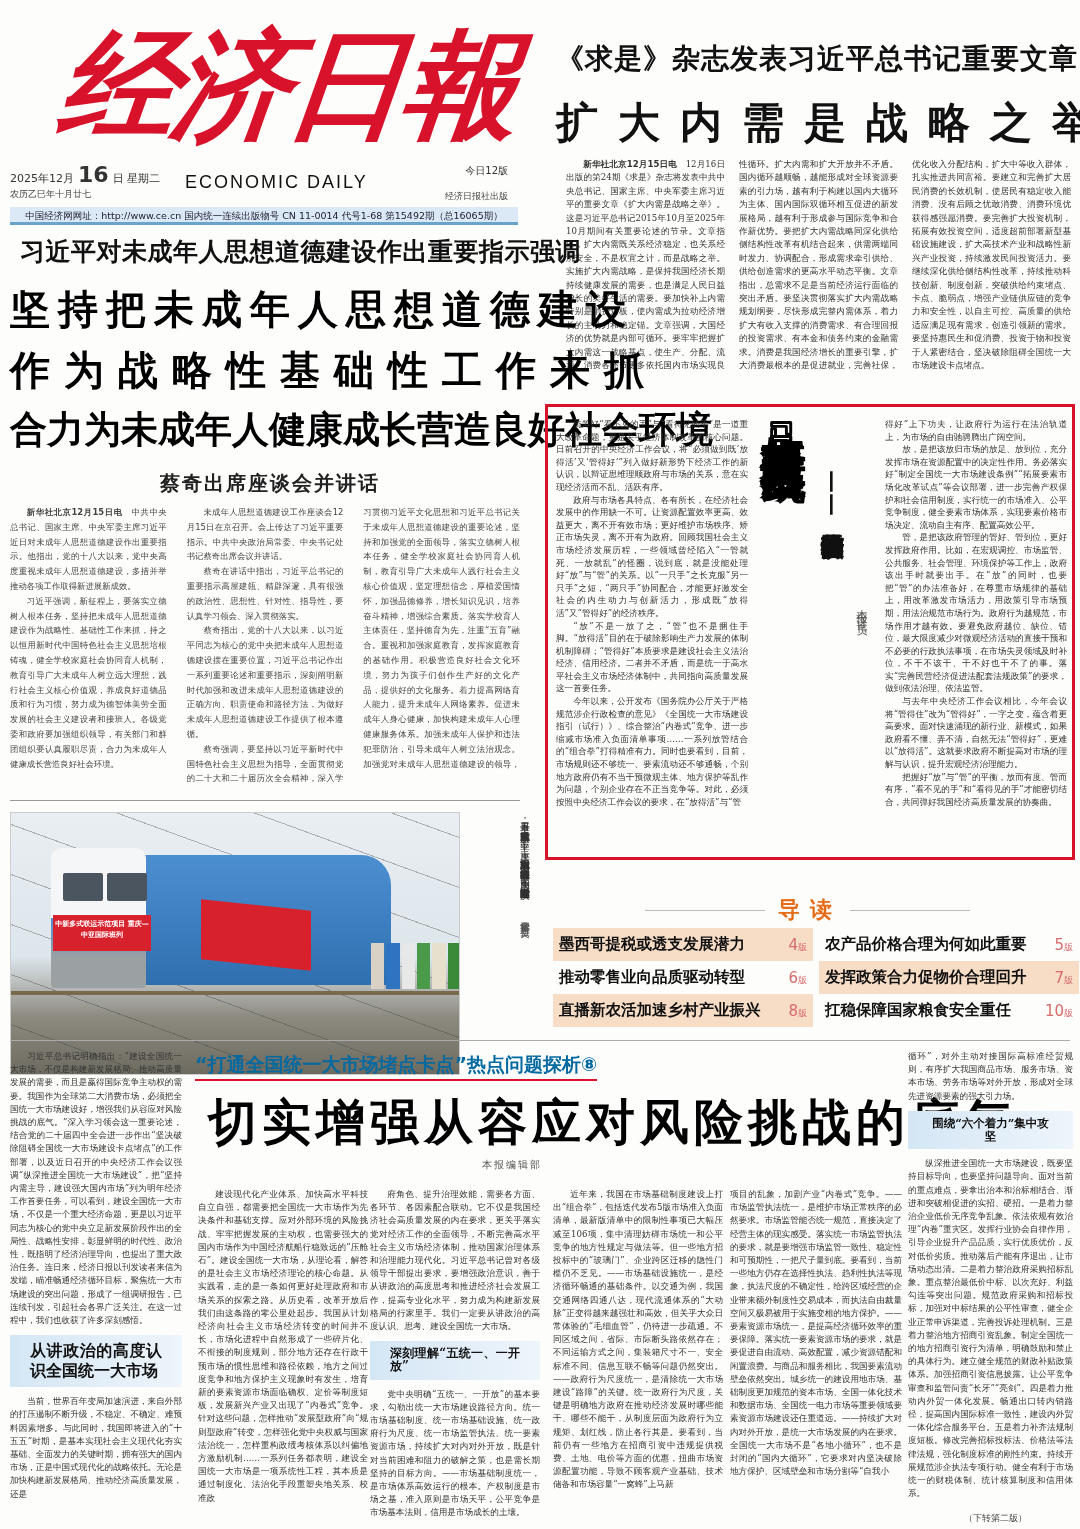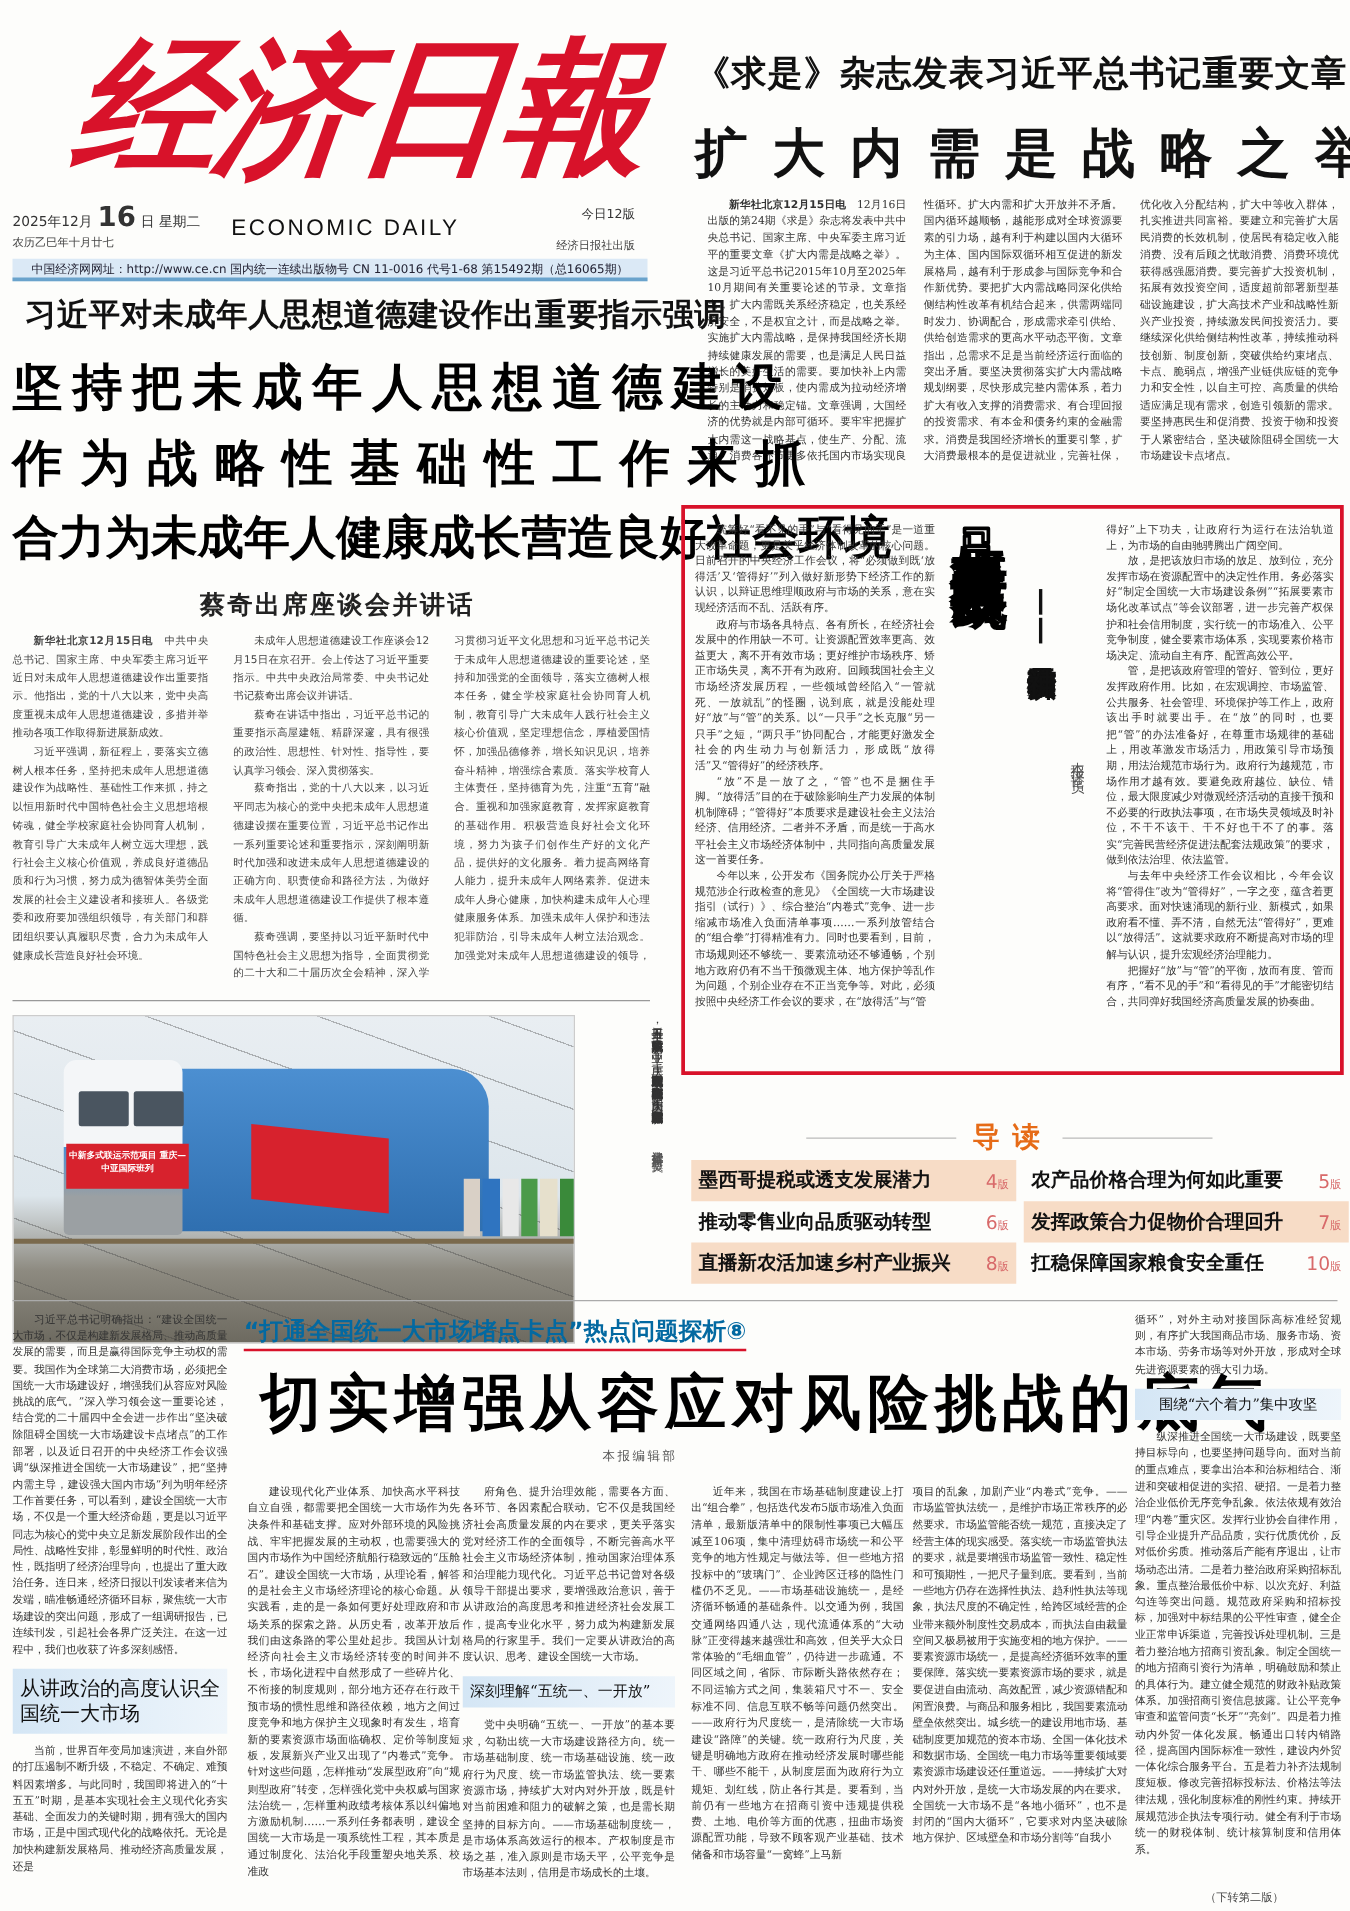--- a/index.html
+++ b/index.html
@@ -53,39 +53,39 @@
   .guide-grid { left: 553px; top: 928px; width: 520px; display: grid; grid-template-columns: 1fr 1fr; row-gap: 0; column-gap: 6px; }
   .guide-item { height: 33px; display: flex; justify-content: space-between; align-items: center; padding: 0 6px 0 6px; font-size: 15.5px; color: #111; font-weight: bold; white-space: nowrap; }
   .guide-item.shade { background: #f7dcc6; gap: 28px; }
   .guide-item .pg { font-size: 15px; color: #d86a6a; font-weight: normal; }
   .guide-item .pg small { font-size: 9px; }
 
   .feature-kicker { left: 195px; top: 1052px; font-size: 19px; font-weight: bold; color: #0369a1; white-space: nowrap; border-bottom: 2px solid #d8122a; padding-bottom: 1px; }
   .feature-h { left: 208px; top: 1090px; font-size: 49px; font-weight: 900; color: #000; letter-spacing: 5px; white-space: nowrap; }
   .feature-by { left: 482px; top: 1158px; font-size: 10px; color: #555; font-family: "DejaVu Serif", serif; letter-spacing: 2px; }
 
-  .subhead { background: linear-gradient(90deg, #d4e6f5, #eef5fb); padding: 6px 6px; font-weight: normal; color: #111; }
+  .subhead { background: linear-gradient(90deg, #d4e6f5, #eef5fb); padding: 6px 20px; font-weight: bold; color: #111; }
 </style>
 </head>
 <body>
 
 <div class="abs masthead-logo">
   <span>经</span>
   <span>济</span>
   <span>日</span>
   <span>報</span>
 </div>
 <div class="abs dateline">
   <span>2025年12月</span><span class="day">16</span><span>日  星期二</span>
 </div>
 <div class="abs lunar">农历乙巳年十月廿七</div>
 <div class="abs en-title">ECONOMIC DAILY</div>
 <div class="abs editions">今日12版</div>
 <div class="abs publisher">经济日报社出版</div>
-<div class="abs infobar">中国经济网网址：http://www.ce.cn   国内统一连续出版物号 CN 11-0016   代号1-68   第15492期（总16065期）</div>
+<div class="abs infobar">中国经济网网址：http://www.ce.cn   国内统一连续出版物号 CN 11-0014   代号1-68   第15492期（总16065期）</div>
 
 <div class="abs qiushi-line1">《求是》杂志发表习近平总书记重要文章</div>
 <div class="abs qiushi-line2">扩大内需是战略之举</div>
 <div class="abs col-text" style="left:566px; top:158px; width:505px; height:232px; column-count:3; column-gap:14px;">
   <p><b>新华社北京12月15日电</b>　<span>12月16日出版的第24期《求是》杂志将发表中共中央总书记、国家主席、中央军委主席习近平的重要文章《扩大内需是战略之举》。这是习近平总书记2015年10月至2025年10月期间有关重要论述的节录。文章指出，扩大内需既关系经济稳定，也关系经济安全，不是权宜之计，而是战略之举。实施扩大内需战略，是保持我国经济长期持续健康发展的需要，也是满足人民日益增长的美好生活的需要。要加快补上内需特别是消费短板，使内需成为拉动经济增长的主动力和稳定锚。文章强调，大国经济的优势就是内部可循环。要牢牢把握扩大内需这一战略基点，使生产、分配、流通、消费各环节更多依托国内市场实现良性循环。扩大内需和扩大开放并不矛盾。国内循环越顺畅，越能形成对全球资源要素的引力场，越有利于构建以国内大循环为主体、国内国际双循环相互促进的新发展格局，越有利于形成参与国际竞争和合作新优势。要把扩大内需战略同深化供给侧结构性改革有机结合起来，供需两端同时发力、协调配合，形成需求牵引供给、供给创造需求的更高水平动态平衡。文章指出，总需求不足是当前经济运行面临的突出矛盾。要坚决贯彻落实扩大内需战略规划纲要，尽快形成完整内需体系，着力扩大有收入支撑的消费需求、有合理回报的投资需求、有本金和债务约束的金融需求。消费是我国经济增长的重要引擎，扩大消费最根本的是促进就业，完善社保，优化收入分配结构，扩大中等收入群体，扎实推进共同富裕。要建立和完善扩大居民消费的长效机制，使居民有稳定收入能消费、没有后顾之忧敢消费、消费环境优获得感强愿消费。要完善扩大投资机制，拓展有效投资空间，适度超前部署新型基础设施建设，扩大高技术产业和战略性新兴产业投资，持续激发民间投资活力。要继续深化供给侧结构性改革，持续推动科技创新、制度创新，突破供给约束堵点、卡点、脆弱点，增强产业链供应链的竞争力和安全性，以自主可控、高质量的供给适应满足现有需求，创造引领新的需求。要坚持惠民生和促消费、投资于物和投资于人紧密结合，坚决破除阻碍全国统一大市场建设卡点堵点。</span></p>
 </div>
 
 <div class="abs main-sub">习近平对未成年人思想道德建设作出重要指示强调</div>
 <div class="abs main-h main-h1">坚持把未成年人思想道德建设</div>
 <div class="abs main-h main-h2">作为战略性基础性工作来抓</div>

